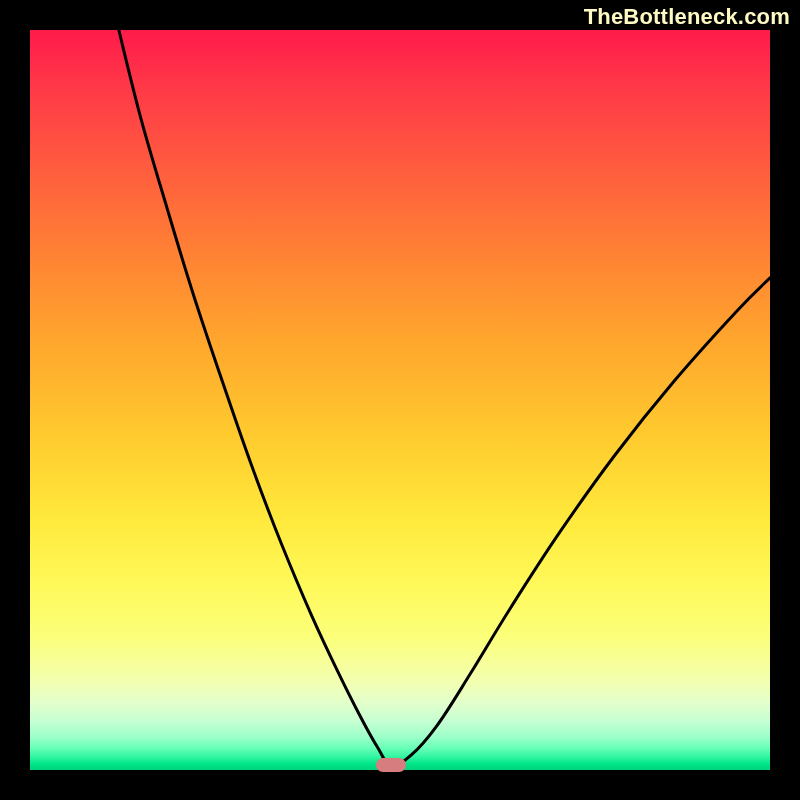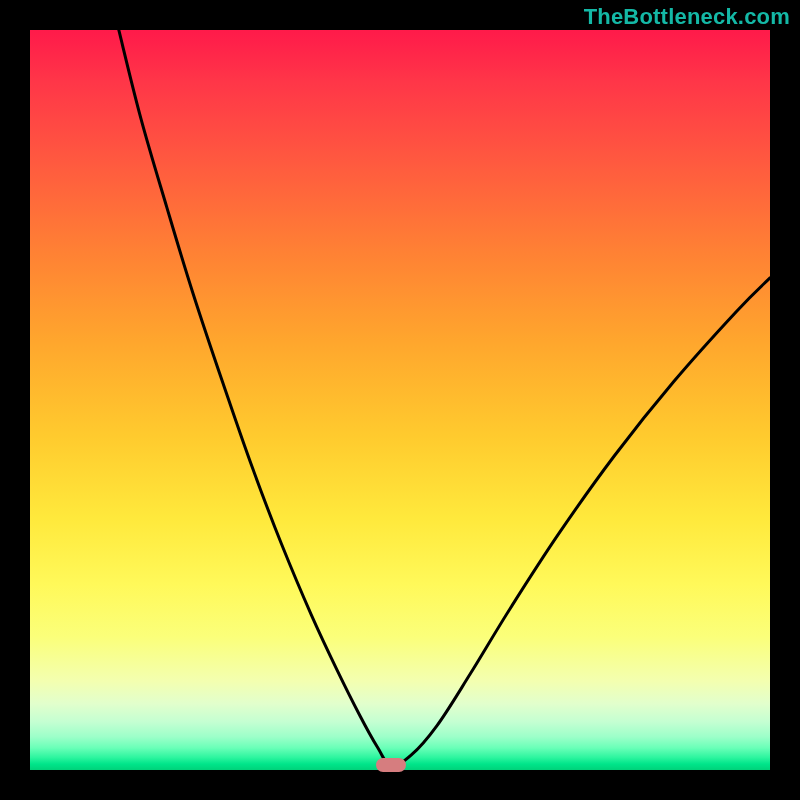--- a/index.html
+++ b/index.html
@@ -54,21 +54,21 @@
   }
   .marker {
     position: absolute;
     background: #d67d7f;
     border-radius: 7px;
   }
   .watermark {
     position: absolute;
     top: 4px;
     right: 10px;
-    color: #14b8a6;
+    color: #fef9c3;
     font-size: 22px;
     font-weight: 600;
     letter-spacing: 0.2px;
     user-select: none;
   }
 </style>
 </head>
 <body>
 
 <div class="frame">

